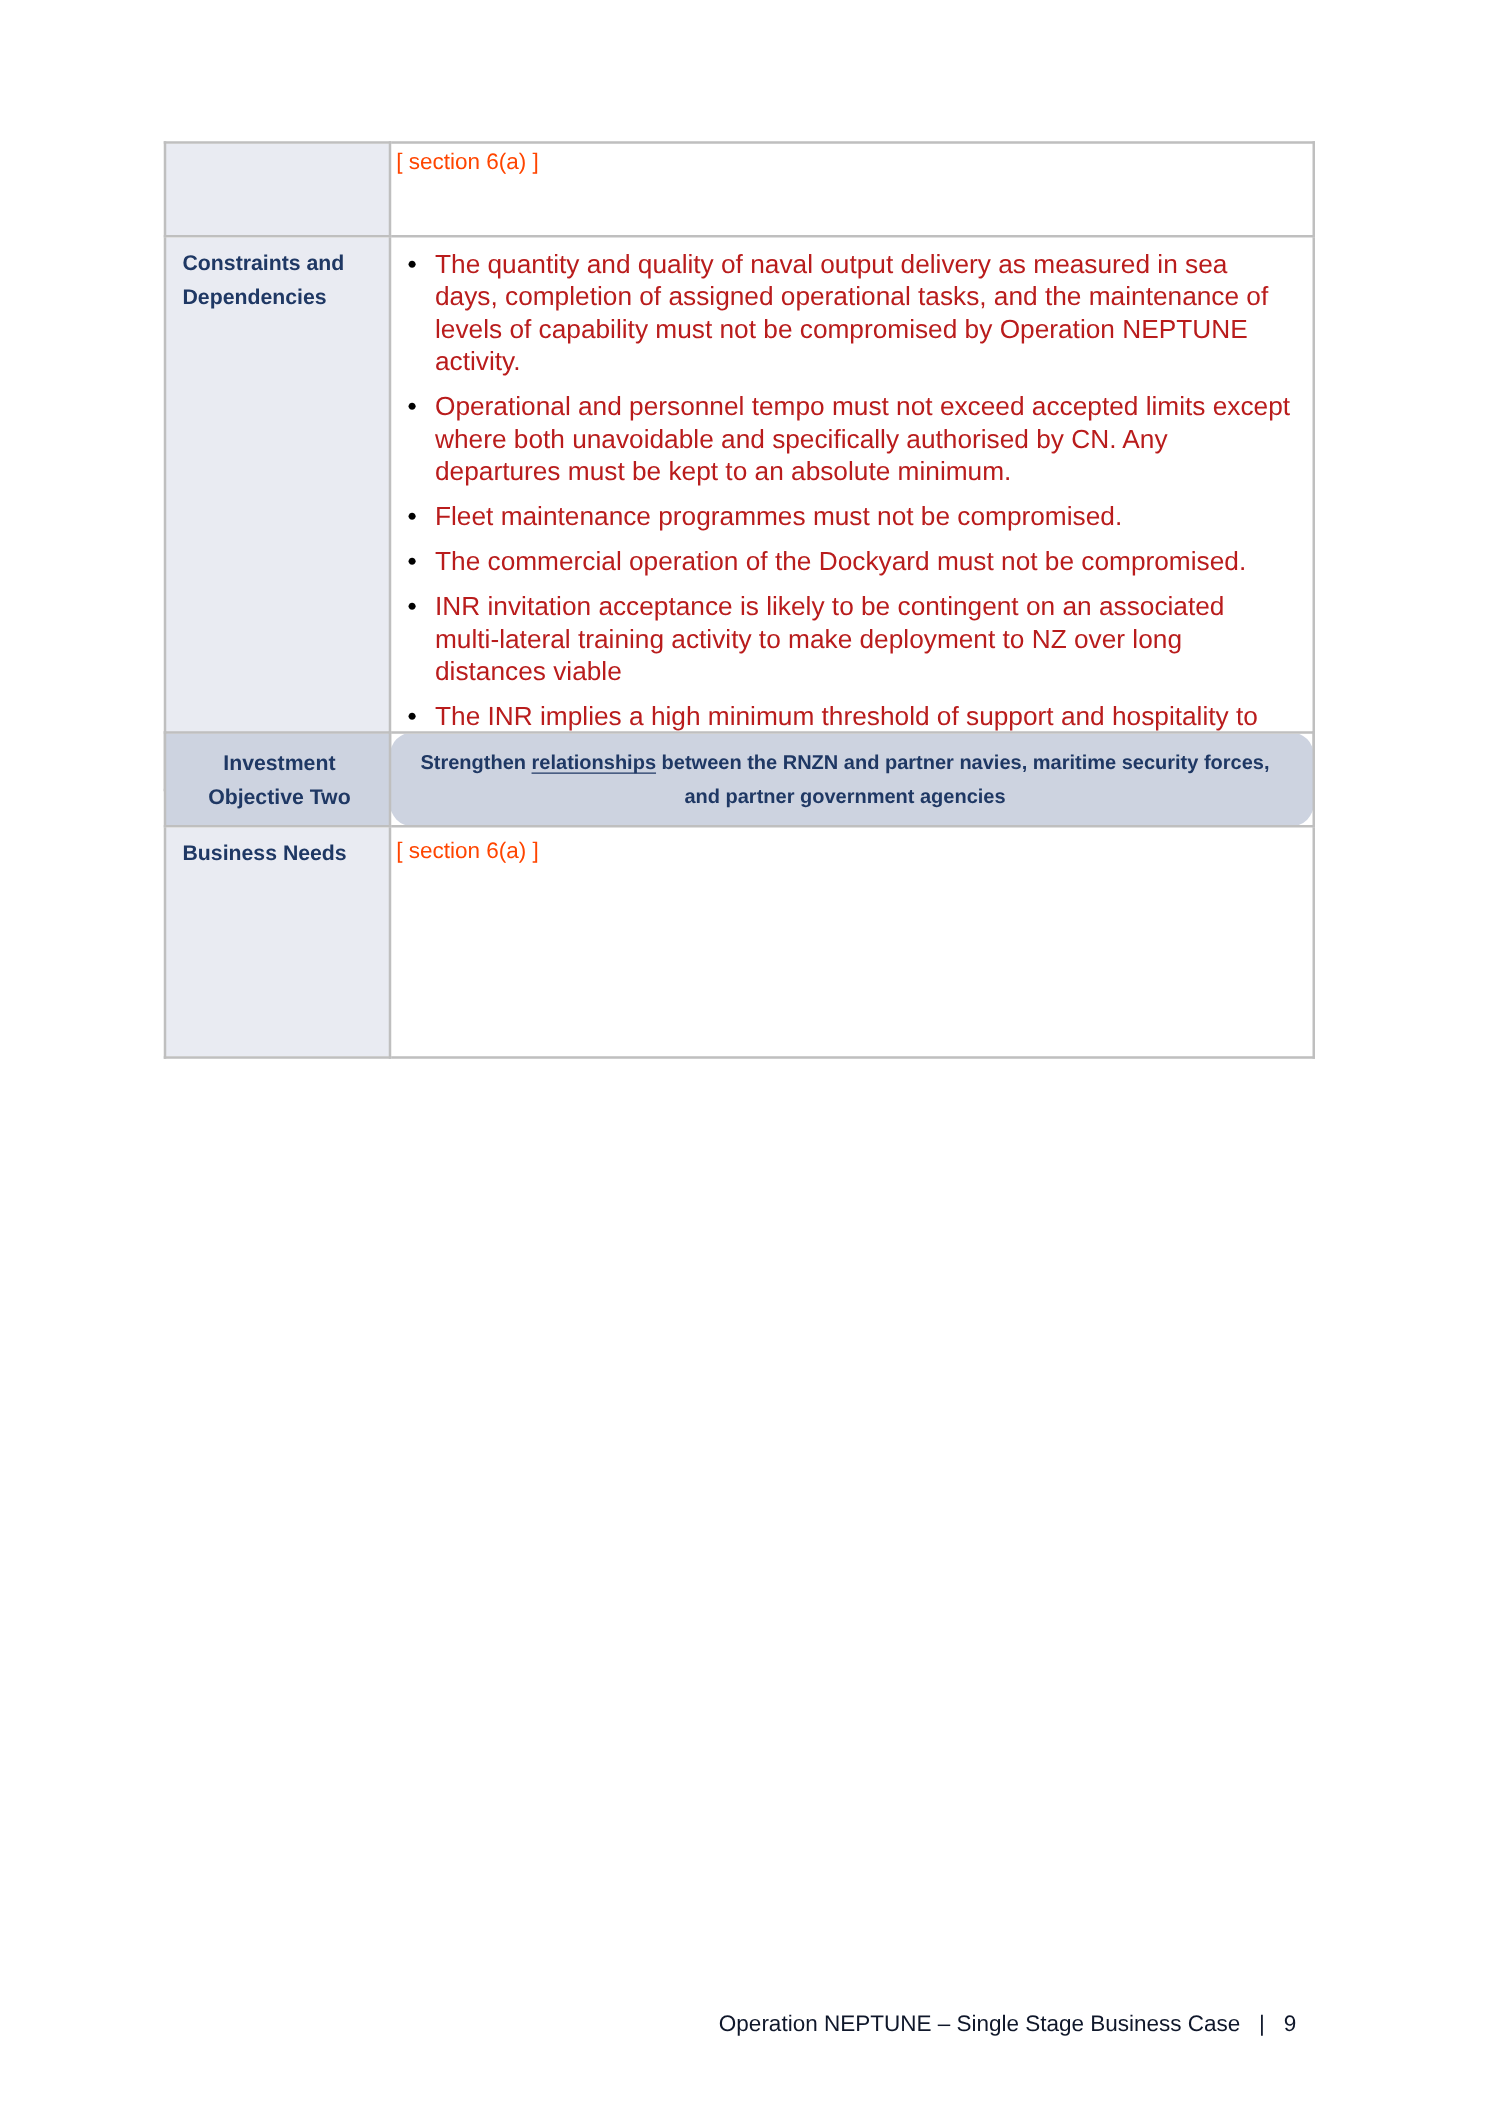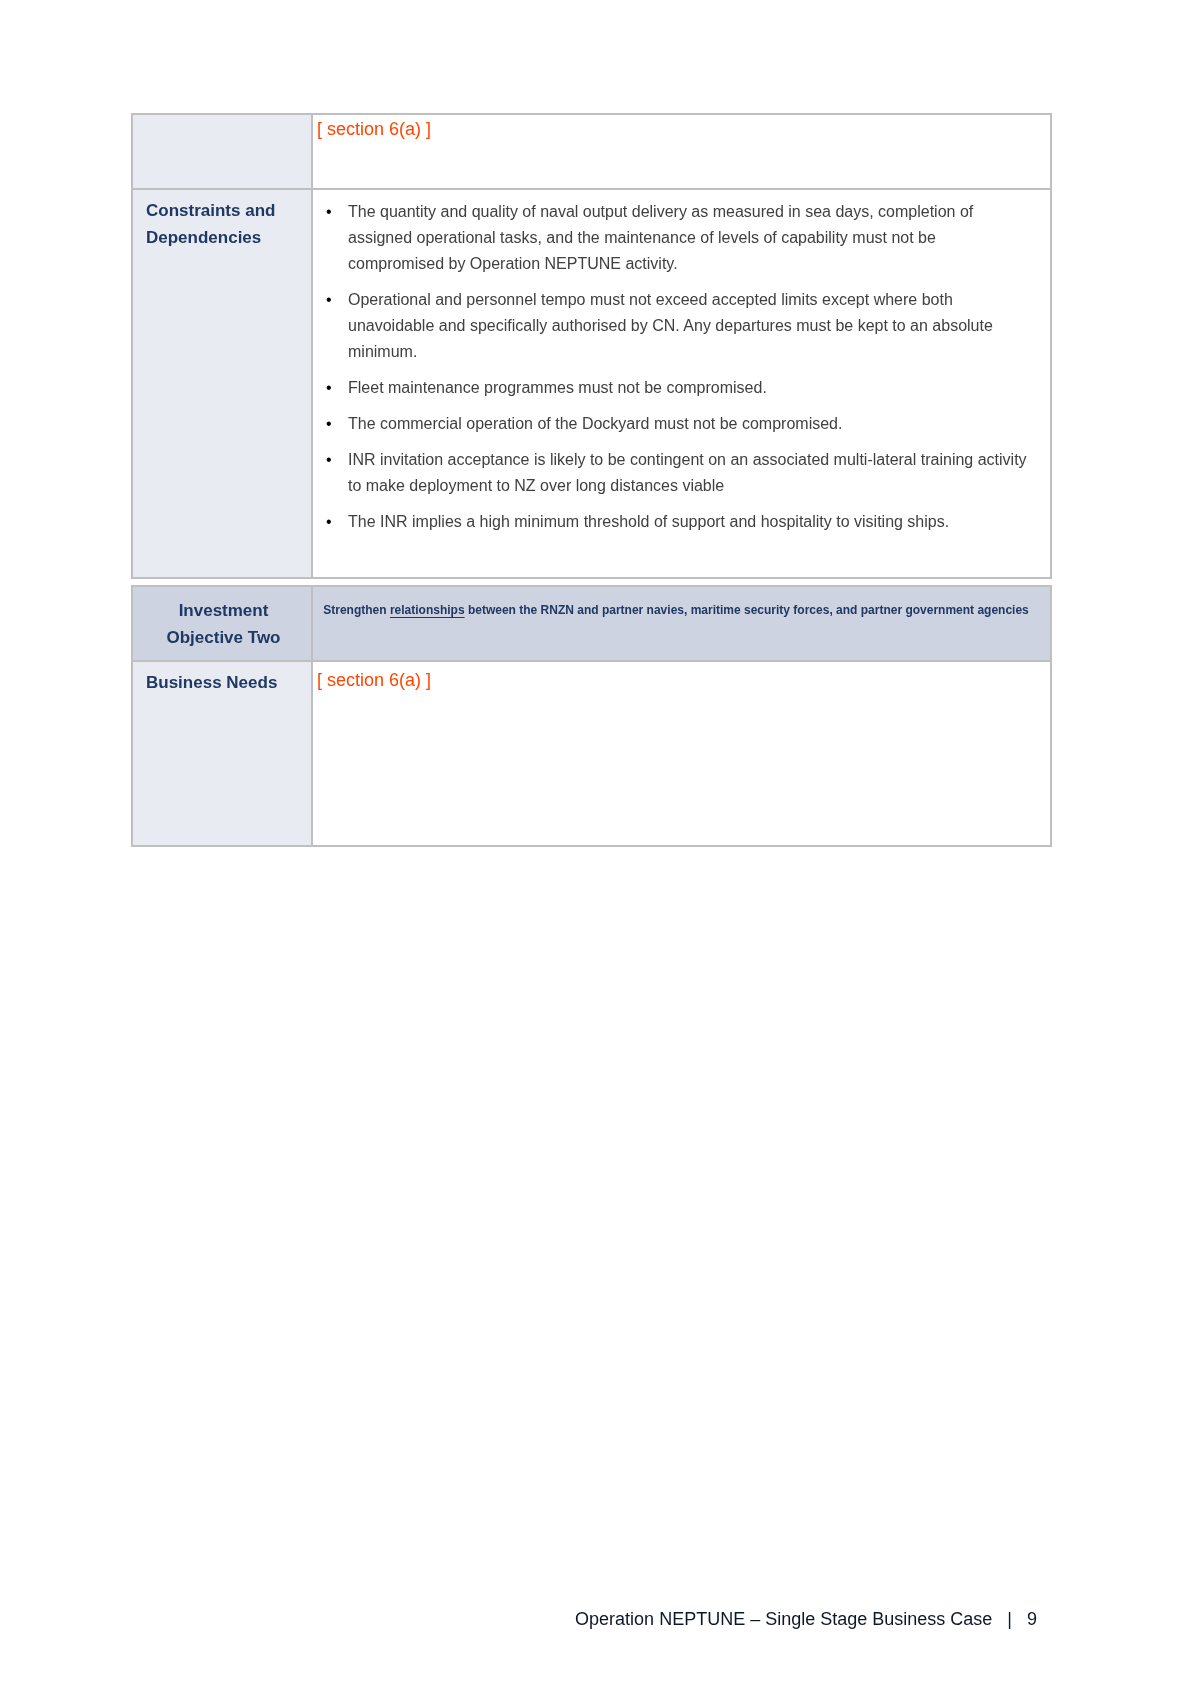--- a/index.html
+++ b/index.html
@@ -46,34 +46,35 @@
 
   
   .header-row td { background: #CDD3E0; text-align: center; }
   .header-label-cell {
     color: #1F3864; font-weight: bold;
     font-size: 17px; line-height: 27px;
     padding: 10px 10px 9px 13px;
   }
   .header-statement-cell {
     color: #1F3864; font-weight: bold;
-    font-size: 12px; line-height: 27px;
+    font-size: 16px; line-height: 27px;
     padding: 10px 20px 9px 9px;
+    border-radius: 18px;
   }
   .header-statement-cell .u { text-decoration: underline; text-underline-offset: 3px; }
   .t2-r1 td { height: 44px; }
   .t2-r2 td { height: 740px; }
   .t2-r3 td { height: 168px; }
 
   ul.bullets { margin: 7px 0 0 0; padding: 0; list-style: none; }
   ul.bullets li {
     position: relative;
     padding-left: 31px;
     margin-bottom: 10px;
-    font-size: 16px; line-height: 26px; color: #404040;
+    font-size: 21px; line-height: 26px; color: #b91c1c;
   }
   ul.bullets li::before {
     content: "\2022";
     position: absolute; left: 9px; top: 0;
     color: #000000;
   }
 
   .footer {
     position: absolute;
     top: 1607px; left: 131px; width: 906px;

